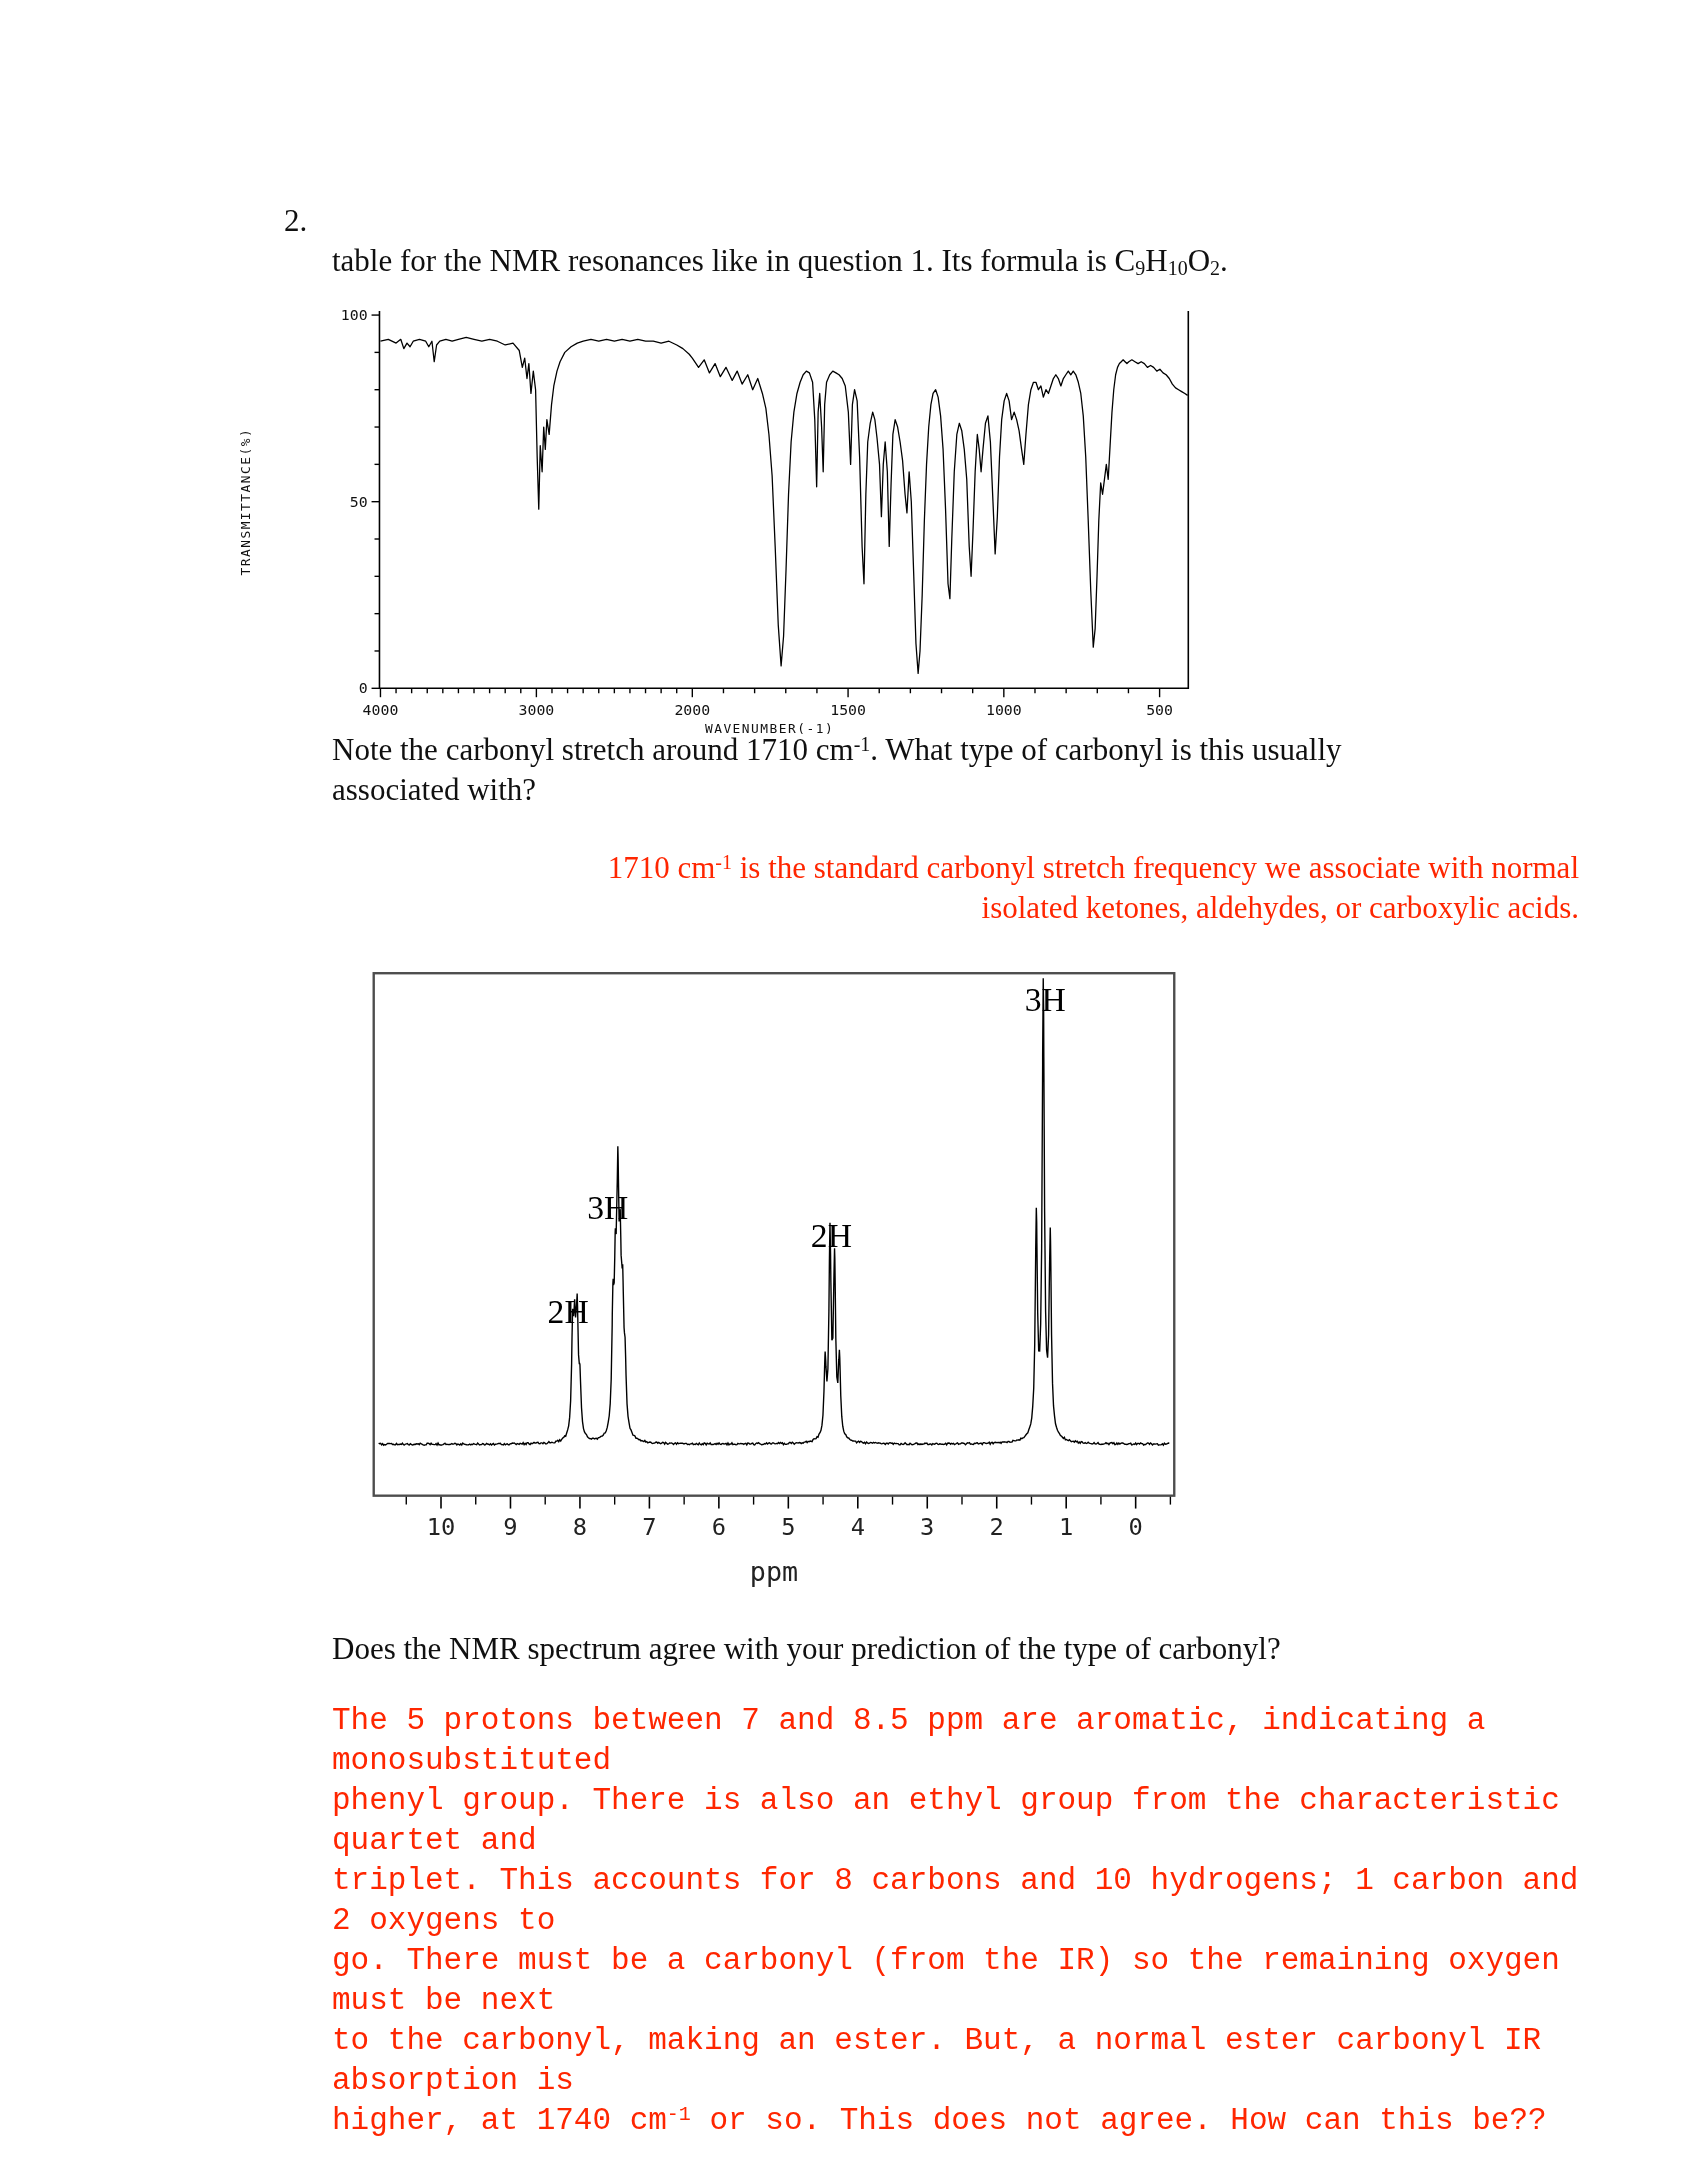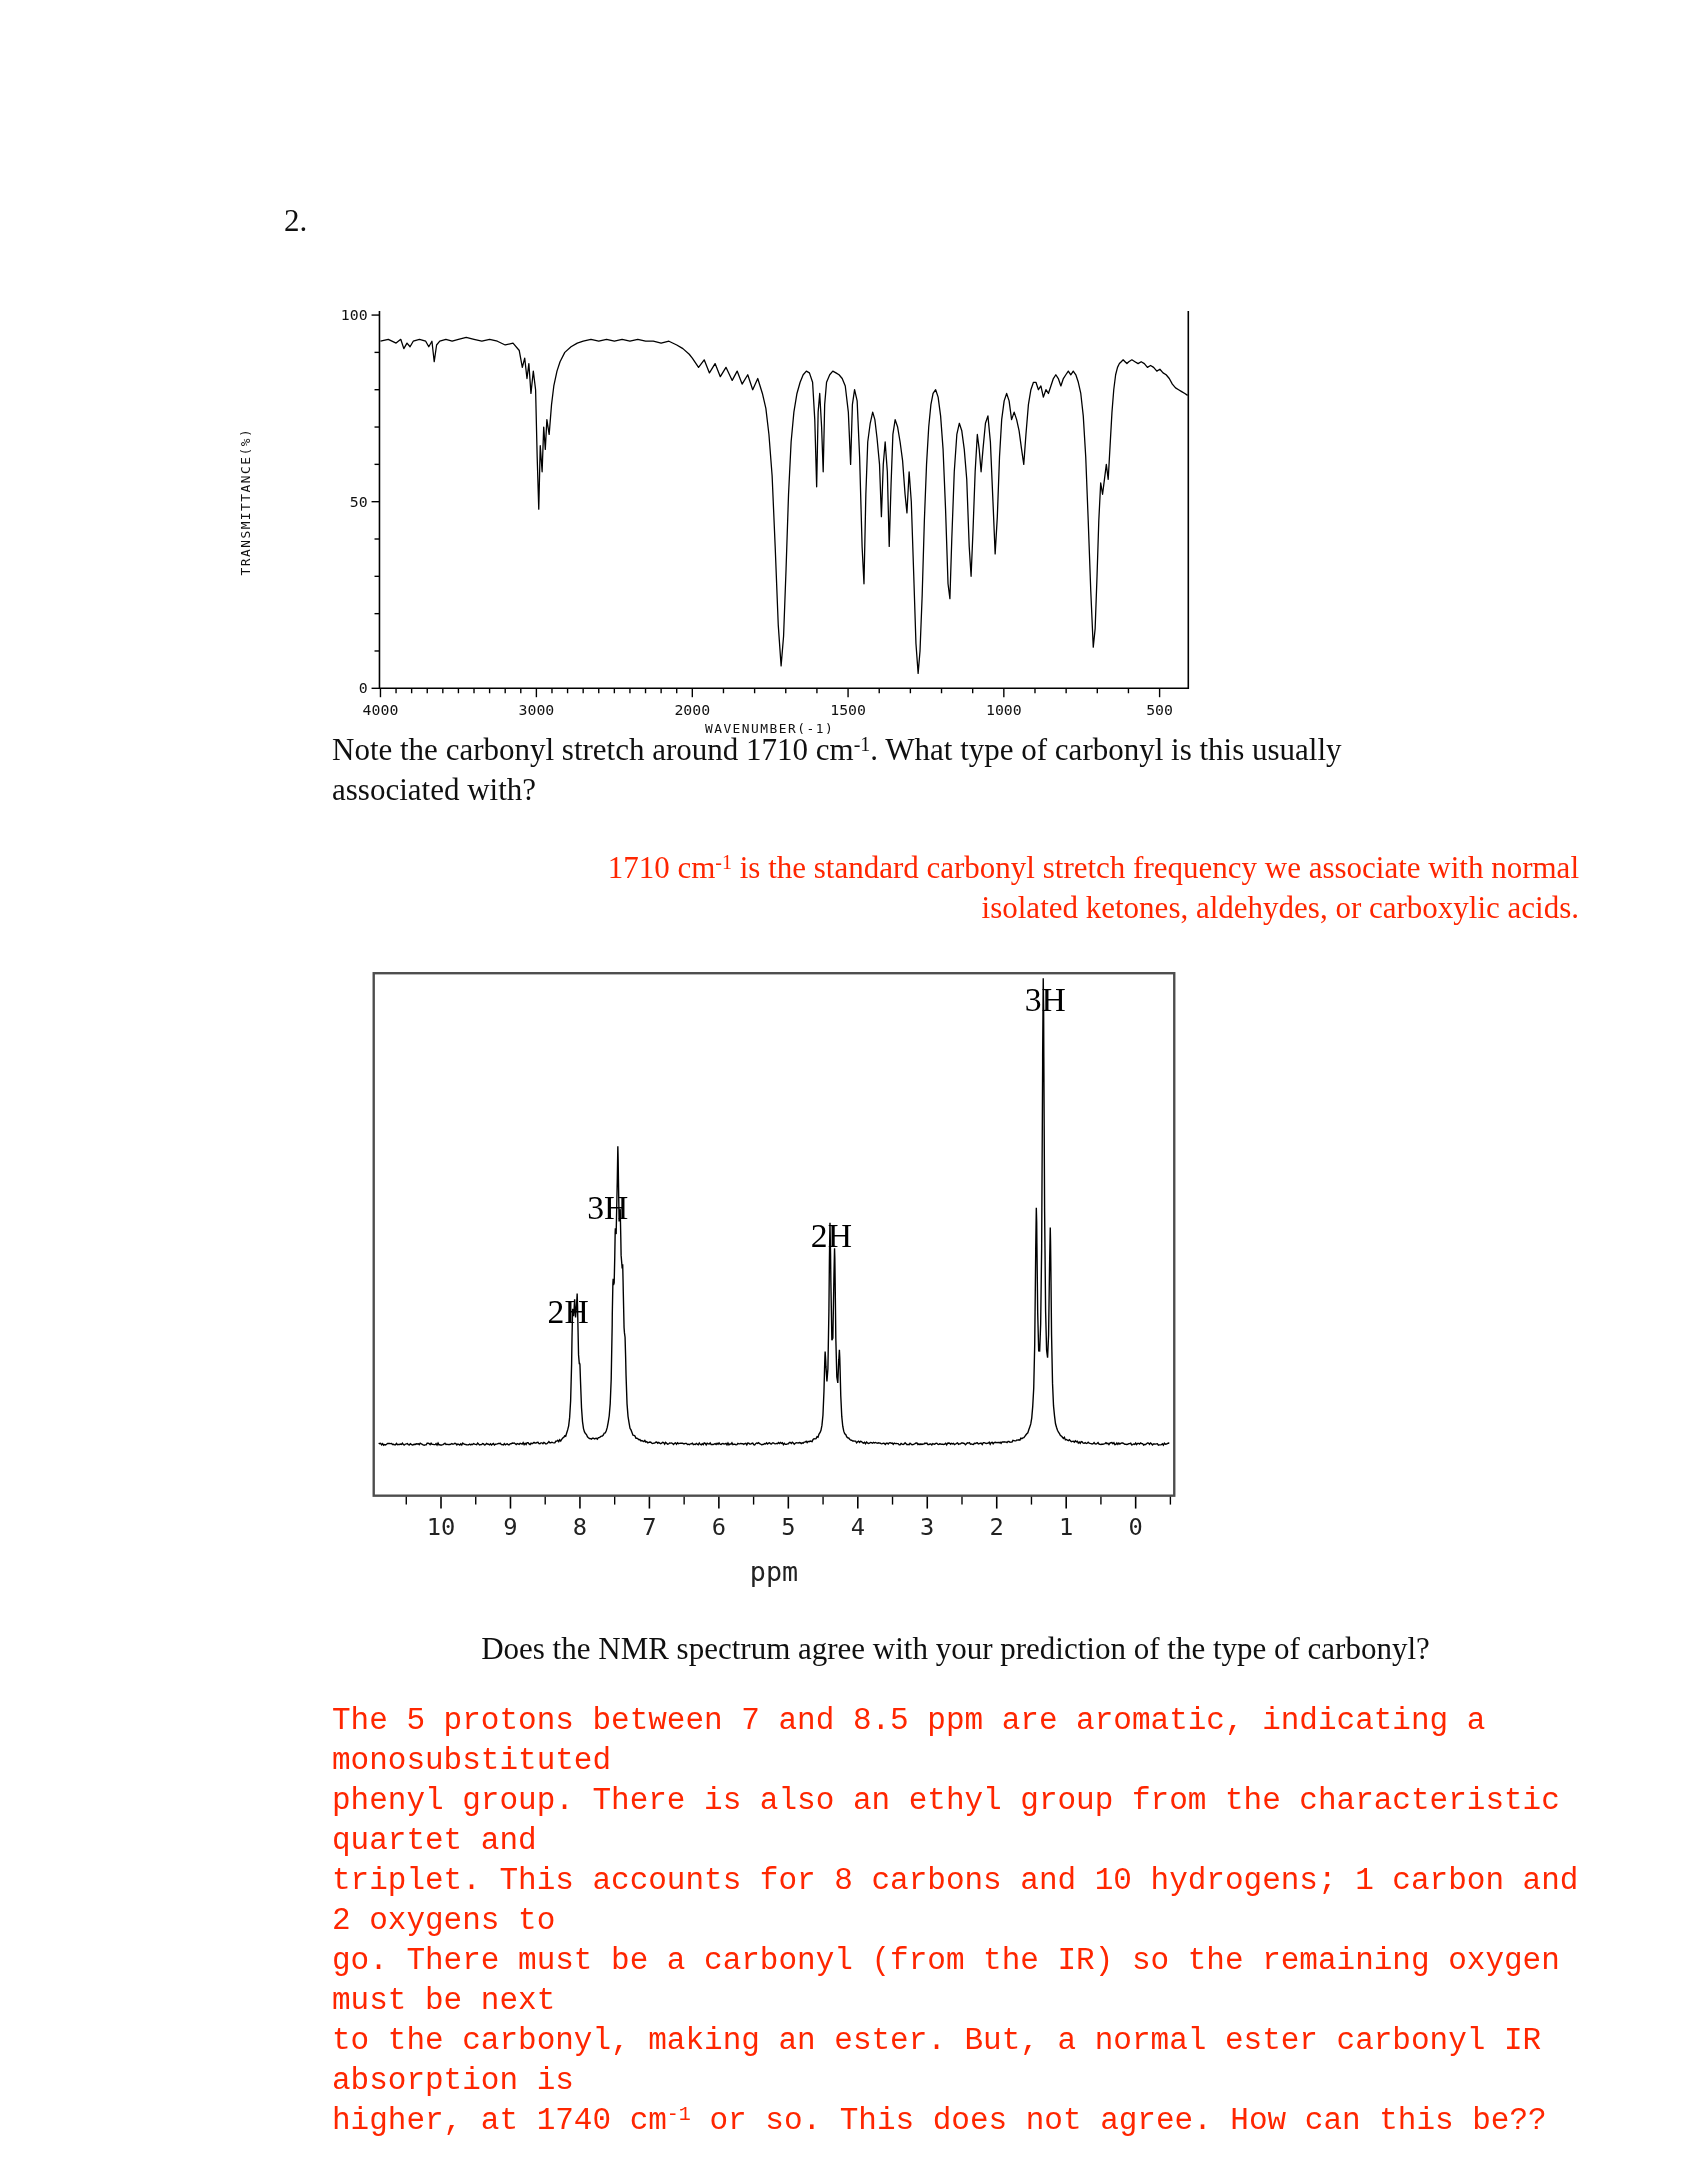--- a/index.html
+++ b/index.html
@@ -26,21 +26,21 @@
   .nmr-tick{font-family:"DejaVu Sans Mono",monospace;font-size:24px;fill:#222;}
   .nmr-xlabel{font-family:"DejaVu Sans Mono",monospace;font-size:27px;fill:#222;}
   .nmr-peak-label{font-family:"Liberation Serif","DejaVu Serif",serif;font-size:34px;fill:#000;}
 </style>
 </head>
 <body>
 
 <div class="text-block" style="left:284px;top:201px;">
   <div class="q-row">
     <span class="q-num">2.</span>
-    <div><br></div>
+    <div><br><span><span>table for the NMR resonances like in question 1. Its formula is C</span><span class="subscr">9</span><span>H</span><span class="subscr">10</span><span>O</span><span class="subscr">2</span><span>.</span></span></div>
   </div>
 </div>
 
 <svg id="ir-svg" style="left:228px;top:297px;" width="990" height="446" viewBox="230 300 1000 450">
     <path d="M 383 314 L 383 695 L 1200 695 L 1200 314" fill="none" stroke="#000000" stroke-width="1.6"></path>
     <g>
       <line x1="383" x2="375" y1="695" y2="695" stroke="#000000" stroke-width="1.4"></line>
       <line x1="383" x2="378" y1="657.3" y2="657.3" stroke="#000000" stroke-width="1.4"></line>
       <line x1="383" x2="378" y1="619.6" y2="619.6" stroke="#000000" stroke-width="1.4"></line>
       <line x1="383" x2="378" y1="581.9" y2="581.9" stroke="#000000" stroke-width="1.4"></line>
@@ -149,21 +149,21 @@
       <line x1="409.9" x2="409.9" y1="1512" y2="1520" stroke="#000000" stroke-width="1.4"></line>
     </g>
     <text x="781.5" y="1597" text-anchor="middle" class="nmr-xlabel">ppm</text>
     <text x="573.466" y="1336.0" text-anchor="middle" class="nmr-peak-label">2H</text>
     <text x="613.48" y="1231.0" text-anchor="middle" class="nmr-peak-label">3H</text>
     <text x="839.524" y="1259.7" text-anchor="middle" class="nmr-peak-label">2H</text>
     <text x="1055.74" y="1021.2" text-anchor="middle" class="nmr-peak-label">3H</text>
     <path d="M382.0 1457.9 L383.0 1458.5 L384.0 1458.1 L385.0 1459.6 L386.0 1458.5 L387.0 1460.0 L388.0 1459.3 L389.0 1459.7 L390.0 1459.0 L391.0 1458.3 L392.0 1458.3 L393.0 1458.3 L394.0 1458.4 L395.0 1458.2 L396.0 1459.3 L397.0 1459.0 L398.0 1459.6 L399.0 1459.5 L400.0 1458.1 L401.0 1459.4 L402.0 1459.1 L403.0 1459.2 L404.0 1458.8 L405.0 1459.1 L406.0 1457.9 L407.0 1459.5 L408.0 1459.7 L409.0 1458.8 L410.0 1458.6 L411.0 1458.3 L412.0 1459.5 L413.0 1459.7 L414.0 1458.5 L415.0 1459.2 L416.0 1459.7 L417.0 1459.5 L418.0 1459.0 L419.0 1459.2 L420.0 1458.6 L421.0 1458.7 L422.0 1458.5 L423.0 1459.4 L424.0 1457.9 L425.0 1458.5 L426.0 1459.1 L427.0 1459.7 L428.0 1460.0 L429.0 1459.6 L430.0 1459.6 L431.0 1457.9 L432.0 1458.0 L433.0 1458.3 L434.0 1459.4 L435.0 1457.9 L436.0 1459.1 L437.0 1459.2 L438.0 1459.4 L439.0 1459.4 L440.0 1458.3 L441.0 1459.8 L442.0 1457.8 L443.0 1459.7 L444.0 1459.4 L445.0 1460.0 L446.0 1459.6 L447.0 1459.4 L448.0 1458.7 L449.0 1457.9 L450.0 1459.3 L451.0 1459.0 L452.0 1459.4 L453.0 1459.3 L454.0 1459.3 L455.0 1458.8 L456.0 1458.3 L457.0 1459.0 L458.0 1458.6 L459.0 1458.1 L460.0 1458.4 L461.0 1459.8 L462.0 1458.8 L463.0 1459.1 L464.0 1459.8 L465.0 1458.5 L466.0 1459.7 L467.0 1457.8 L468.0 1458.7 L469.0 1459.2 L470.0 1459.3 L471.0 1459.5 L472.0 1459.6 L473.0 1459.5 L474.0 1458.8 L475.0 1459.6 L476.0 1459.0 L477.0 1459.2 L478.0 1458.3 L479.0 1458.8 L480.0 1459.2 L481.0 1459.4 L482.0 1457.8 L483.0 1458.8 L484.0 1459.7 L485.0 1459.4 L486.0 1459.4 L487.0 1458.3 L488.0 1458.7 L489.0 1459.7 L490.0 1459.4 L491.0 1458.1 L492.0 1458.8 L493.0 1459.0 L494.0 1459.7 L495.0 1458.6 L496.0 1459.8 L497.0 1458.9 L498.0 1458.3 L499.0 1459.8 L500.0 1459.0 L501.0 1458.9 L502.0 1458.7 L503.0 1458.1 L504.0 1458.2 L505.0 1458.1 L506.0 1459.4 L507.0 1459.4 L508.0 1459.7 L509.0 1458.4 L510.0 1459.6 L511.0 1459.0 L512.0 1458.6 L513.0 1459.5 L514.0 1459.5 L515.0 1458.4 L516.0 1458.6 L517.0 1457.8 L518.0 1458.0 L519.0 1457.7 L520.0 1458.5 L521.0 1459.4 L522.0 1458.3 L523.0 1458.6 L524.0 1459.1 L525.0 1458.1 L526.0 1458.3 L527.0 1458.9 L528.0 1457.4 L529.0 1459.4 L530.0 1458.1 L531.0 1459.3 L532.0 1457.4 L533.0 1457.4 L534.0 1458.7 L535.0 1459.4 L536.0 1458.0 L537.0 1458.5 L538.0 1457.9 L539.0 1457.2 L540.0 1457.9 L541.0 1457.8 L542.0 1457.2 L543.0 1457.0 L544.0 1458.4 L545.0 1458.5 L546.0 1457.6 L547.0 1457.6 L548.0 1458.5 L549.0 1457.2 L550.0 1457.8 L551.0 1458.8 L552.0 1458.5 L553.0 1457.6 L554.0 1456.3 L555.0 1457.5 L556.0 1457.5 L557.0 1456.9 L558.0 1457.3 L559.0 1457.6 L560.0 1457.6 L561.0 1456.0 L562.0 1455.9 L563.0 1455.0 L564.0 1456.4 L565.0 1454.5 L566.0 1455.8 L567.0 1454.0 L568.0 1452.7 L569.0 1452.1 L570.0 1450.5 L571.0 1450.9 L572.0 1447.6 L573.0 1444.5 L574.0 1440.4 L575.0 1431.9 L576.0 1415.1 L577.0 1377.3 L577.4 1350.4 L578.0 1322.9 L578.0 1322.2 L578.6 1326.4 L579.0 1329.7 L579.5 1322.5 L580.0 1312.9 L580.1 1312.6 L580.7 1325.8 L581.0 1330.8 L582.0 1318.5 L582.0 1318.2 L582.6 1306.7 L583.0 1319.7 L583.2 1330.5 L584.0 1368.7 L584.8 1378.1 L585.0 1376.8 L585.4 1378.5 L586.0 1395.8 L586.0 1395.8 L587.0 1422.1 L588.0 1436.1 L589.0 1443.2 L590.0 1446.5 L591.0 1448.2 L592.0 1449.2 L593.0 1451.5 L594.0 1452.4 L595.0 1453.2 L596.0 1453.4 L597.0 1453.9 L598.0 1452.9 L599.0 1452.8 L600.0 1453.7 L601.0 1453.2 L602.0 1453.0 L603.0 1453.9 L604.0 1452.3 L605.0 1452.3 L606.0 1451.6 L607.0 1450.8 L608.0 1450.8 L609.0 1449.7 L610.0 1447.7 L611.0 1447.6 L612.0 1445.3 L613.0 1442.0 L614.0 1436.6 L615.0 1430.2 L616.0 1418.0 L617.0 1393.2 L618.0 1338.2 L618.1 1326.9 L618.7 1296.4 L619.0 1291.8 L619.3 1298.1 L620.0 1295.9 L620.6 1269.6 L621.0 1245.4 L621.2 1240.7 L621.8 1244.8 L622.0 1246.7 L623.0 1199.1 L623.1 1194.4 L623.7 1157.9 L624.0 1170.4 L624.3 1190.7 L625.0 1233.8 L625.5 1231.0 L626.0 1221.6 L626.1 1221.9 L626.7 1250.5 L627.0 1267.9 L628.0 1280.1 L628.0 1281.3 L628.6 1277.1 L629.0 1294.6 L629.2 1305.0 L630.0 1341.3 L630.4 1346.5 L631.0 1350.9 L631.0 1350.8 L631.6 1371.9 L632.0 1389.4 L633.0 1418.2 L634.0 1430.8 L635.0 1437.2 L636.0 1442.9 L637.0 1444.5 L638.0 1447.1 L639.0 1449.8 L640.0 1450.0 L641.0 1450.7 L642.0 1453.0 L643.0 1452.9 L644.0 1453.5 L645.0 1454.5 L646.0 1454.3 L647.0 1455.6 L648.0 1455.3 L649.0 1455.8 L650.0 1456.3 L651.0 1455.1 L652.0 1456.9 L653.0 1456.3 L654.0 1457.6 L655.0 1457.2 L656.0 1456.8 L657.0 1457.0 L658.0 1457.9 L659.0 1458.2 L660.0 1457.9 L661.0 1457.8 L662.0 1457.0 L663.0 1456.8 L664.0 1458.0 L665.0 1457.2 L666.0 1457.9 L667.0 1458.5 L668.0 1458.0 L669.0 1457.1 L670.0 1457.4 L671.0 1458.9 L672.0 1457.1 L673.0 1458.0 L674.0 1458.9 L675.0 1458.7 L676.0 1457.8 L677.0 1457.9 L678.0 1457.7 L679.0 1458.2 L680.0 1459.3 L681.0 1458.1 L682.0 1457.7 L683.0 1459.1 L684.0 1457.5 L685.0 1458.4 L686.0 1458.2 L687.0 1458.0 L688.0 1458.0 L689.0 1458.0 L690.0 1458.5 L691.0 1458.5 L692.0 1458.1 L693.0 1458.1 L694.0 1459.2 L695.0 1459.0 L696.0 1459.5 L697.0 1458.6 L698.0 1458.6 L699.0 1457.9 L700.0 1459.4 L701.0 1459.0 L702.0 1459.2 L703.0 1458.1 L704.0 1458.9 L705.0 1459.5 L706.0 1457.7 L707.0 1459.1 L708.0 1459.6 L709.0 1458.5 L710.0 1459.4 L711.0 1457.7 L712.0 1458.1 L713.0 1459.6 L714.0 1457.9 L715.0 1458.6 L716.0 1458.7 L717.0 1457.6 L718.0 1459.4 L719.0 1459.3 L720.0 1459.3 L721.0 1458.8 L722.0 1458.4 L723.0 1459.3 L724.0 1458.0 L725.0 1459.0 L726.0 1457.6 L727.0 1458.9 L728.0 1459.2 L729.0 1458.4 L730.0 1458.3 L731.0 1458.8 L732.0 1458.6 L733.0 1458.1 L734.0 1459.6 L735.0 1457.7 L736.0 1459.6 L737.0 1458.7 L738.0 1458.9 L739.0 1457.6 L740.0 1459.3 L741.0 1458.9 L742.0 1459.0 L743.0 1459.6 L744.0 1459.4 L745.0 1458.2 L746.0 1458.6 L747.0 1458.5 L748.0 1458.2 L749.0 1458.5 L750.0 1458.5 L751.0 1459.2 L752.0 1458.3 L753.0 1458.1 L754.0 1459.6 L755.0 1457.8 L756.0 1457.9 L757.0 1458.8 L758.0 1458.9 L759.0 1458.1 L760.0 1457.9 L761.0 1459.4 L762.0 1459.7 L763.0 1458.4 L764.0 1457.7 L765.0 1458.2 L766.0 1457.5 L767.0 1458.5 L768.0 1458.8 L769.0 1459.6 L770.0 1459.3 L771.0 1459.1 L772.0 1458.4 L773.0 1458.8 L774.0 1457.5 L775.0 1458.7 L776.0 1457.9 L777.0 1457.6 L778.0 1458.5 L779.0 1458.7 L780.0 1457.6 L781.0 1457.6 L782.0 1458.3 L783.0 1458.6 L784.0 1458.2 L785.0 1458.4 L786.0 1457.3 L787.0 1458.3 L788.0 1457.3 L789.0 1458.1 L790.0 1457.5 L791.0 1459.4 L792.0 1458.1 L793.0 1459.2 L794.0 1459.2 L795.0 1458.6 L796.0 1458.6 L797.0 1457.3 L798.0 1457.3 L799.0 1458.2 L800.0 1457.0 L801.0 1457.8 L802.0 1459.0 L803.0 1458.0 L804.0 1457.4 L805.0 1457.6 L806.0 1457.8 L807.0 1457.3 L808.0 1457.5 L809.0 1458.4 L810.0 1457.6 L811.0 1458.0 L812.0 1456.8 L813.0 1456.7 L814.0 1456.0 L815.0 1457.3 L816.0 1456.0 L817.0 1456.5 L818.0 1455.8 L819.0 1456.0 L820.0 1456.4 L821.0 1454.2 L822.0 1453.4 L823.0 1453.6 L824.0 1453.3 L825.0 1451.4 L826.0 1452.0 L827.0 1448.8 L828.0 1447.4 L829.0 1445.0 L830.0 1439.7 L831.0 1429.5 L832.0 1405.8 L832.6 1383.0 L833.0 1369.5 L833.2 1365.4 L833.8 1375.0 L834.0 1380.1 L835.0 1395.5 L836.0 1382.7 L837.0 1324.7 L837.5 1274.0 L838.0 1239.0 L838.1 1235.2 L838.7 1268.7 L839.0 1295.2 L840.0 1354.0 L841.0 1351.8 L842.0 1294.4 L842.1 1288.2 L842.7 1260.9 L843.0 1271.4 L843.3 1293.0 L844.0 1352.1 L845.0 1390.9 L846.0 1397.0 L847.0 1373.0 L847.0 1374.2 L847.6 1363.5 L848.0 1371.8 L848.2 1379.0 L849.0 1410.2 L850.0 1430.9 L851.0 1440.8 L852.0 1445.8 L853.0 1448.4 L854.0 1449.2 L855.0 1451.5 L856.0 1452.5 L857.0 1452.7 L858.0 1454.1 L859.0 1454.9 L860.0 1455.0 L861.0 1455.7 L862.0 1455.6 L863.0 1455.8 L864.0 1455.9 L865.0 1457.6 L866.0 1456.5 L867.0 1455.9 L868.0 1457.1 L869.0 1456.1 L870.0 1456.3 L871.0 1457.5 L872.0 1457.9 L873.0 1457.1 L874.0 1458.5 L875.0 1456.8 L876.0 1457.6 L877.0 1458.3 L878.0 1457.8 L879.0 1457.2 L880.0 1457.4 L881.0 1458.0 L882.0 1457.2 L883.0 1457.8 L884.0 1457.2 L885.0 1457.7 L886.0 1458.1 L887.0 1457.5 L888.0 1457.8 L889.0 1457.9 L890.0 1458.6 L891.0 1458.4 L892.0 1458.0 L893.0 1458.2 L894.0 1459.3 L895.0 1458.0 L896.0 1457.9 L897.0 1458.8 L898.0 1457.6 L899.0 1457.4 L900.0 1458.0 L901.0 1457.8 L902.0 1459.1 L903.0 1457.8 L904.0 1458.4 L905.0 1458.3 L906.0 1458.4 L907.0 1458.4 L908.0 1459.6 L909.0 1459.5 L910.0 1458.2 L911.0 1458.8 L912.0 1459.2 L913.0 1458.7 L914.0 1457.5 L915.0 1458.5 L916.0 1459.5 L917.0 1459.2 L918.0 1459.5 L919.0 1458.0 L920.0 1458.8 L921.0 1459.6 L922.0 1459.3 L923.0 1458.9 L924.0 1458.4 L925.0 1457.8 L926.0 1457.8 L927.0 1459.4 L928.0 1458.7 L929.0 1459.4 L930.0 1458.6 L931.0 1459.3 L932.0 1458.8 L933.0 1458.9 L934.0 1457.9 L935.0 1458.2 L936.0 1457.9 L937.0 1459.4 L938.0 1459.3 L939.0 1458.8 L940.0 1458.8 L941.0 1459.7 L942.0 1458.4 L943.0 1458.8 L944.0 1459.1 L945.0 1458.1 L946.0 1457.9 L947.0 1459.0 L948.0 1459.3 L949.0 1458.5 L950.0 1458.8 L951.0 1459.0 L952.0 1458.9 L953.0 1459.2 L954.0 1458.9 L955.0 1458.0 L956.0 1459.6 L957.0 1458.0 L958.0 1457.8 L959.0 1458.0 L960.0 1459.0 L961.0 1458.1 L962.0 1458.7 L963.0 1458.1 L964.0 1459.4 L965.0 1458.8 L966.0 1458.1 L967.0 1457.7 L968.0 1459.1 L969.0 1458.6 L970.0 1458.5 L971.0 1457.7 L972.0 1457.8 L973.0 1458.0 L974.0 1458.3 L975.0 1459.5 L976.0 1458.6 L977.0 1457.5 L978.0 1457.8 L979.0 1457.4 L980.0 1458.9 L981.0 1458.7 L982.0 1459.2 L983.0 1459.3 L984.0 1458.1 L985.0 1458.3 L986.0 1457.7 L987.0 1457.6 L988.0 1458.8 L989.0 1458.4 L990.0 1458.0 L991.0 1458.0 L992.0 1459.3 L993.0 1457.4 L994.0 1457.4 L995.0 1457.8 L996.0 1458.3 L997.0 1458.0 L998.0 1457.9 L999.0 1456.9 L1000.0 1459.0 L1001.0 1457.3 L1002.0 1457.0 L1003.0 1458.5 L1004.0 1457.3 L1005.0 1457.0 L1006.0 1457.2 L1007.0 1457.6 L1008.0 1457.0 L1009.0 1457.7 L1010.0 1457.0 L1011.0 1458.1 L1012.0 1456.7 L1013.0 1456.8 L1014.0 1456.5 L1015.0 1456.9 L1016.0 1456.7 L1017.0 1457.4 L1018.0 1456.3 L1019.0 1456.3 L1020.0 1457.1 L1021.0 1456.9 L1022.0 1456.8 L1023.0 1455.1 L1024.0 1455.3 L1025.0 1455.6 L1026.0 1455.6 L1027.0 1454.6 L1028.0 1454.8 L1029.0 1454.5 L1030.0 1454.9 L1031.0 1452.9 L1032.0 1453.4 L1033.0 1452.6 L1034.0 1452.3 L1035.0 1451.0 L1036.0 1449.7 L1037.0 1448.5 L1038.0 1447.5 L1039.0 1444.3 L1040.0 1441.5 L1041.0 1438.5 L1042.0 1432.3 L1043.0 1420.5 L1044.0 1402.1 L1045.0 1357.8 L1046.0 1263.5 L1046.0 1261.0 L1046.6 1220.0 L1047.0 1235.0 L1047.2 1256.0 L1048.0 1326.0 L1049.0 1364.7 L1050.0 1364.8 L1051.0 1337.7 L1052.0 1260.7 L1053.0 1075.3 L1053.0 1066.6 L1053.6 988.0 L1054.0 1019.7 L1054.2 1067.6 L1055.0 1224.4 L1056.0 1325.2 L1057.0 1364.0 L1058.0 1371.6 L1059.0 1348.7 L1060.0 1278.0 L1060.1 1272.1 L1060.7 1239.9 L1061.0 1255.0 L1061.3 1279.6 L1062.0 1348.2 L1063.0 1397.5 L1064.0 1420.3 L1065.0 1430.4 L1066.0 1438.3 L1067.0 1441.8 L1068.0 1444.8 L1069.0 1446.9 L1070.0 1448.3 L1071.0 1450.2 L1072.0 1450.7 L1073.0 1451.9 L1074.0 1453.2 L1075.0 1452.0 L1076.0 1454.6 L1077.0 1454.2 L1078.0 1454.9 L1079.0 1455.4 L1080.0 1454.5 L1081.0 1455.5 L1082.0 1456.5 L1083.0 1456.1 L1084.0 1455.9 L1085.0 1457.0 L1086.0 1455.6 L1087.0 1456.6 L1088.0 1455.9 L1089.0 1457.8 L1090.0 1456.7 L1091.0 1458.0 L1092.0 1456.4 L1093.0 1456.7 L1094.0 1457.9 L1095.0 1458.1 L1096.0 1457.3 L1097.0 1458.2 L1098.0 1457.9 L1099.0 1457.0 L1100.0 1457.8 L1101.0 1458.2 L1102.0 1458.4 L1103.0 1458.8 L1104.0 1458.5 L1105.0 1457.3 L1106.0 1458.6 L1107.0 1458.8 L1108.0 1458.3 L1109.0 1457.3 L1110.0 1458.8 L1111.0 1459.1 L1112.0 1459.3 L1113.0 1458.8 L1114.0 1459.1 L1115.0 1458.7 L1116.0 1458.4 L1117.0 1457.5 L1118.0 1458.4 L1119.0 1458.0 L1120.0 1459.4 L1121.0 1457.8 L1122.0 1457.5 L1123.0 1457.3 L1124.0 1458.5 L1125.0 1457.4 L1126.0 1459.4 L1127.0 1459.2 L1128.0 1457.8 L1129.0 1459.2 L1130.0 1457.8 L1131.0 1458.8 L1132.0 1458.2 L1133.0 1457.7 L1134.0 1457.8 L1135.0 1458.3 L1136.0 1459.1 L1137.0 1459.0 L1138.0 1459.2 L1139.0 1459.0 L1140.0 1458.4 L1141.0 1458.4 L1142.0 1457.9 L1143.0 1459.7 L1144.0 1459.3 L1145.0 1458.7 L1146.0 1459.1 L1147.0 1457.8 L1148.0 1459.4 L1149.0 1458.1 L1150.0 1458.1 L1151.0 1458.8 L1152.0 1457.6 L1153.0 1458.4 L1154.0 1458.4 L1155.0 1459.8 L1156.0 1459.3 L1157.0 1459.3 L1158.0 1458.5 L1159.0 1457.7 L1160.0 1457.8 L1161.0 1459.1 L1162.0 1457.7 L1163.0 1458.6 L1164.0 1459.8 L1165.0 1458.8 L1166.0 1458.8 L1167.0 1458.9 L1168.0 1458.7 L1169.0 1458.5 L1170.0 1459.9 L1171.0 1459.7 L1172.0 1459.7 L1173.0 1459.5 L1174.0 1458.5 L1175.0 1459.9 L1176.0 1458.0 L1177.0 1459.1 L1178.0 1458.8 L1179.0 1458.3 L1180.0 1457.8 L1181.0 1458.0 " fill="none" stroke="#000000" stroke-width="1.4"></path>
   </svg>
 
-<div class="text-block" style="left:332px;top:1629px;text-align:center;"><span>Does the NMR spectrum agree with your prediction of the type of carbonyl?</span></div>
+<div class="text-block" style="left:332px;top:1629px;"><span>Does the NMR spectrum agree with your prediction of the type of carbonyl?</span></div>
 
 <div class="text-block" style="left: 332px; top: 1701px; color: rgb(255, 38, 0); font-family: Liberation Mono, monospace;"><span class="ml">The 5 protons between 7 and 8.5 ppm are aromatic, indicating a monosubstituted
 phenyl group. There is also an ethyl group from the characteristic quartet and
 triplet. This accounts for 8 carbons and 10 hydrogens; 1 carbon and 2 oxygens to
 go. There must be a carbonyl (from the IR) so the remaining oxygen must be next
 to the carbonyl, making an ester. But, a normal ester carbonyl IR absorption is
 higher, at 1740 cm</span><sup class="supscr">-1</sup><span class="ml"> or so. This does not agree. How can this be??</span></div>
 
 
 </body></html>

